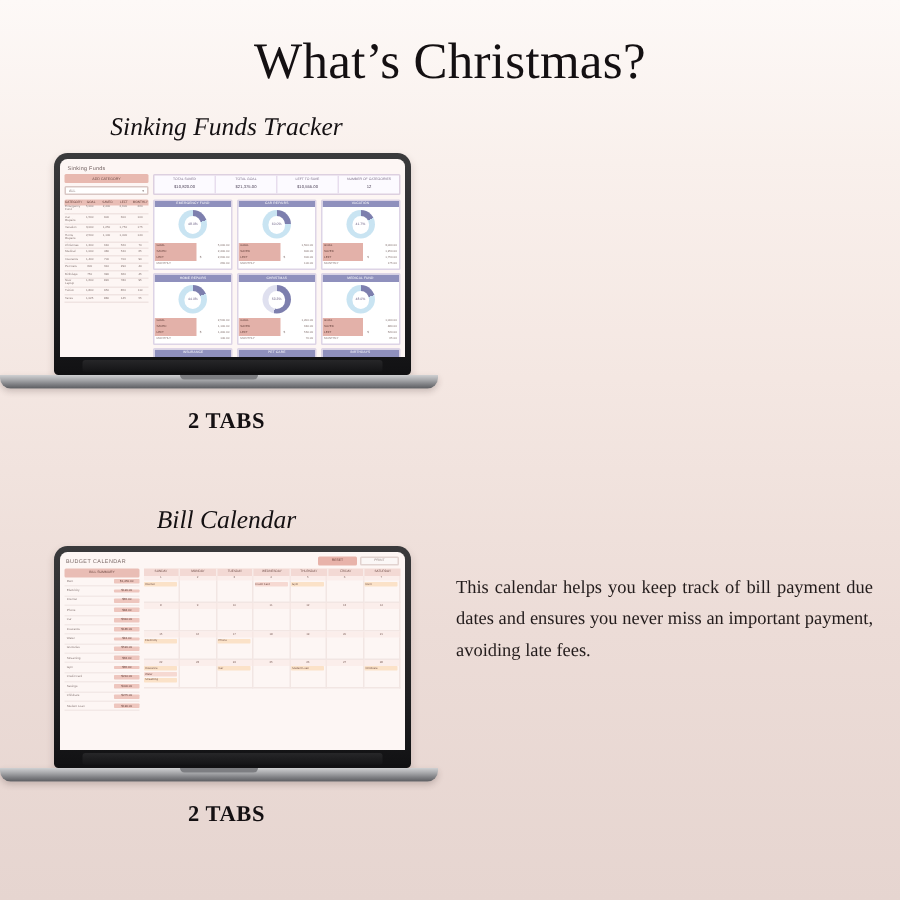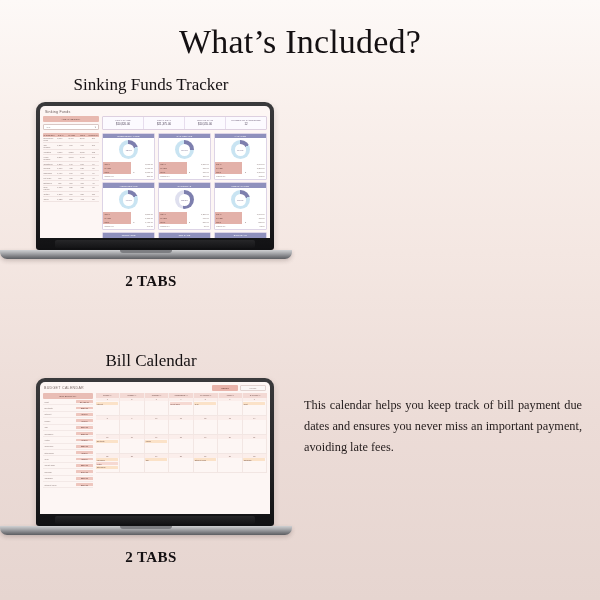--- a/index.html
+++ b/index.html
@@ -23,28 +23,29 @@
     font-size: 34px;
     font-weight: 400;
     color: #141012;
     letter-spacing: .2px;
     padding-top: 23px;
   }
 
   
   .section { position: relative; }
   #section-0 { margin-top: 14px; }
-  #section-1 { margin-top: 61px; }
+  #section-1 { margin-top: 47px; }
 
   .section-title {
     text-align: center;
     font-size: 17px;
     color: #141012;
     width: 290px;
     margin-left: 6px;
+    font-style: italic;
   }
 
   .section-body {
     display: flex;
     align-items: flex-start;
   }
 
   .left-col { width: 300px; position: relative; }
   .right-col { flex: 1; padding-top: 24px; padding-right: 18px; }
 
@@ -200,21 +201,21 @@
   .bc-nums { display:flex; background:#fbeeeb; }
   .bc-nums div { flex:1; font-size:2px; color:#8a6f6a; text-align:center; padding:.9px 0; border-right:.3px solid #f6e7e4; }
   .bc-cells { display:flex; height:15px; }
   .bc-cell { flex:1; border-right:.3px solid #f2e6e3; border-bottom:.3px solid #f2e6e3; padding:.7px .6px; }
   .bc-ev { font-size:1.9px; color:#7a5a4e; background:#fbe2c8; border-radius:.5px; padding:.5px .6px; margin-bottom:.6px; display:block; }
   .bc-ev.pink { background:#f6d9d2; color:#7a4f48; }
 </style>
 </head>
 <body>
 
-<h1 class="page-title">What’s Included?</h1>
+<h1 class="page-title">What’s Christmas?</h1>
 
 <div class="section" id="section-0">
   <div class="section-title">Sinking Funds Tracker</div>
   <div class="section-body">
     <div class="left-col">
       <div class="laptop">
         <div class="laptop-lid">
           <div class="laptop-screen">
 
             <div class="ss">

